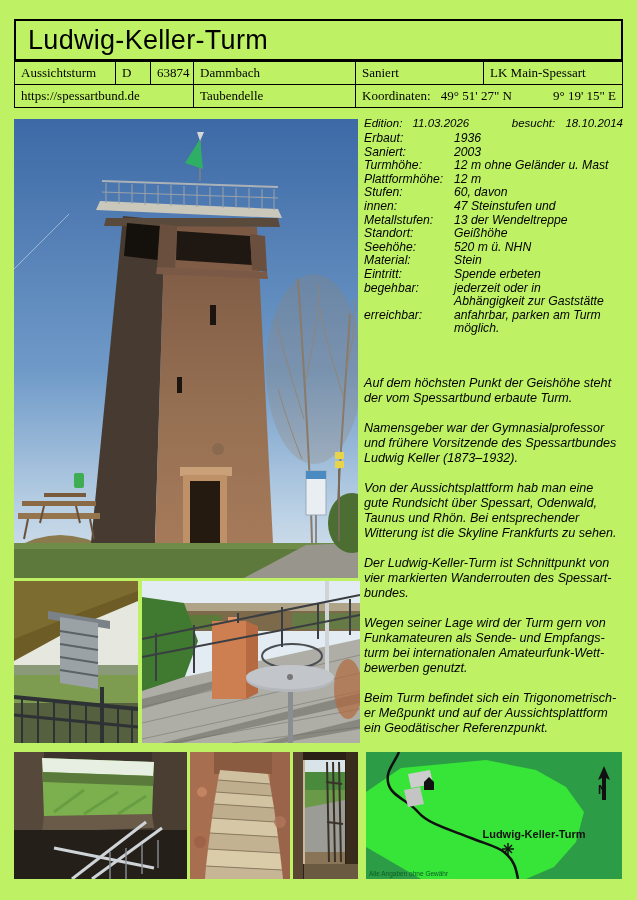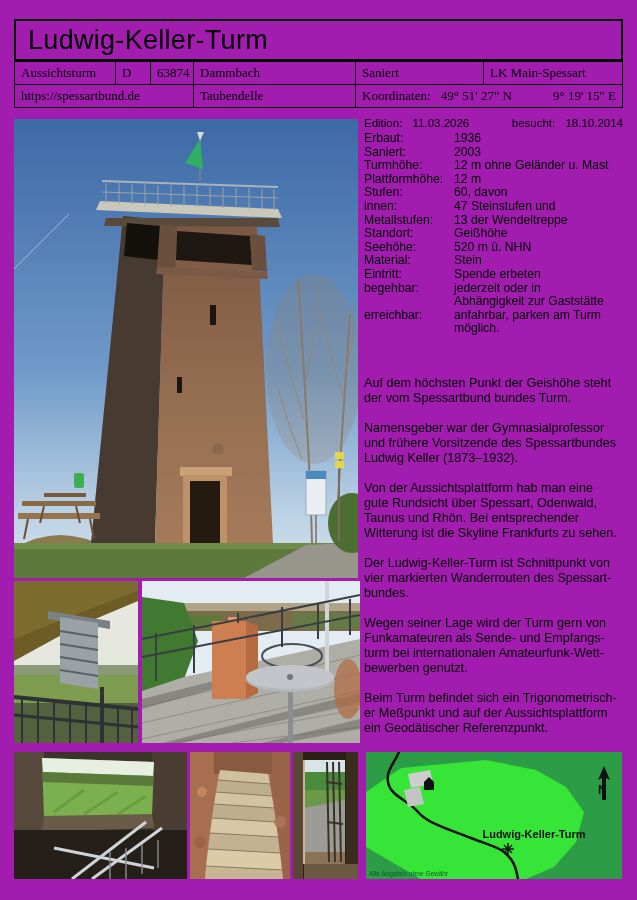--- a/index.html
+++ b/index.html
@@ -1,31 +1,31 @@
 <!DOCTYPE html>
 <html><head>
 <meta charset="utf-8">
 <style>
   html,body { margin:0; padding:0; background:#ffffff; }
   body { width:637px; height:900px; font-family:"Liberation Sans", sans-serif; color:#000; }
-  .sheet { position:relative; width:637px; height:900px; background:#a21caf; overflow:hidden; }
+  .sheet { position:relative; width:637px; height:900px; background:#bef264; overflow:hidden; }
 
   
   .title-box { position:absolute; left:14px; top:19px; width:593px; height:38px;
                border:2px solid #000; display:flex; align-items:center; padding-left:12px; }
   .title { font-size:27px; letter-spacing:.3px; }
   table.info { position:absolute; left:14px; top:61px; width:608px;
                border-collapse:collapse; table-layout:fixed; }
   table.info td { border:1.5px solid #000; font-size:13px; padding:3px 2px 3px 6px;
                   white-space:nowrap; overflow:hidden;font-family:Liberation Serif, serif; }
   .coords { display:flex; justify-content:space-between; padding-right:4px; }
   .pair > span:first-child { margin-right:7px; }
 
   
-  .rightcol { position:absolute; left:364px; top:117px; width:259px; }
+  .rightcol { position:absolute; left:364px; top:117px; width:259px;font-style:italic; }
   .meta-line { display:flex; justify-content:space-between; font-size:11.5px; margin-bottom:3px; }
   .fact-row { display:flex; font-size:12.2px; line-height:13.6px; }
   .fl { width:90px; flex:none; }
   .fv { white-space:pre-line; }
   .paras { margin-top:40px; }
   .para { font-size:12.6px; line-height:15px; margin-bottom:15px; white-space:pre-line; }
 
   
   .photo { position:absolute; overflow:hidden; }
   .photo svg { display:block; width:100%; height:100%; }
@@ -142,21 +142,21 @@
 Abhängigkeit  zur Gaststätte</span>
       </div>
     <div class="fact-row">
         <span class="fl">erreichbar:</span>
         <span class="fv">anfahrbar, parken am Turm
 möglich.</span>
       </div>
 
     <div class="paras">
       <div class="para">Auf dem höchsten Punkt der Geishöhe steht
-der vom Spessartbund bundes Turm.</div>
+der vom Spessartbund erbaute Turm.</div>
       <div class="para">Namensgeber war der Gymnasialprofessor
 und frühere Vorsitzende des Spessartbundes
 Ludwig Keller (1873–1932).</div>
       <div class="para">Von der Aussichtsplattform hab man eine
 gute Rundsicht über Spessart, Odenwald,
 Taunus und Rhön. Bei entsprechender
 Witterung ist die Skyline Frankfurts zu sehen.</div>
       <div class="para">Der Ludwig-Keller-Turm ist Schnittpunkt von
 vier markierten Wanderrouten des Spessart-
 bundes.</div>

